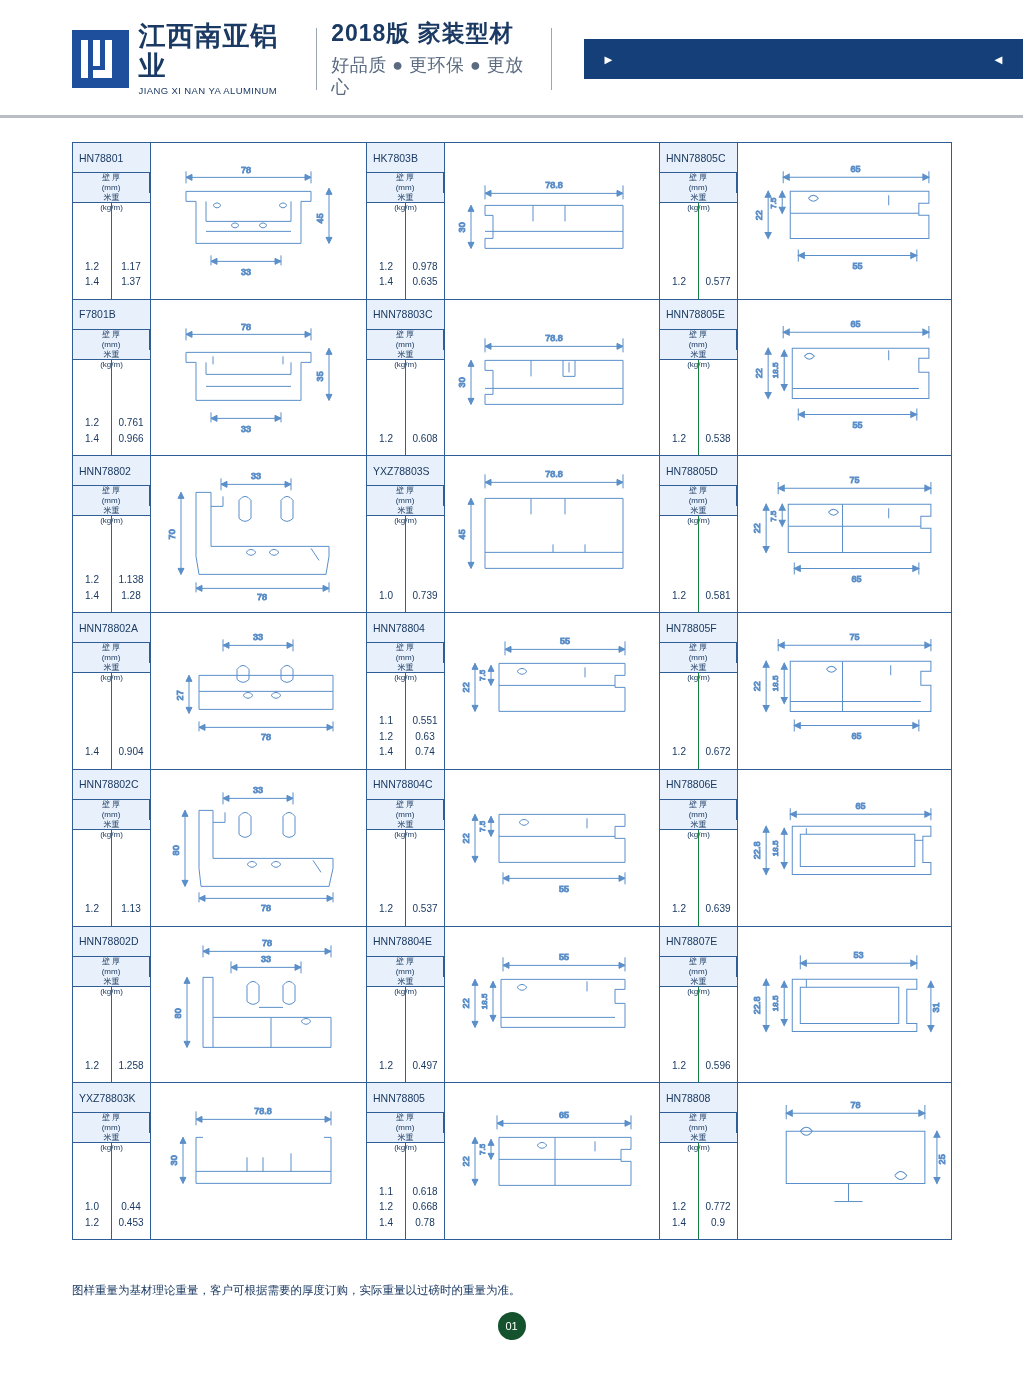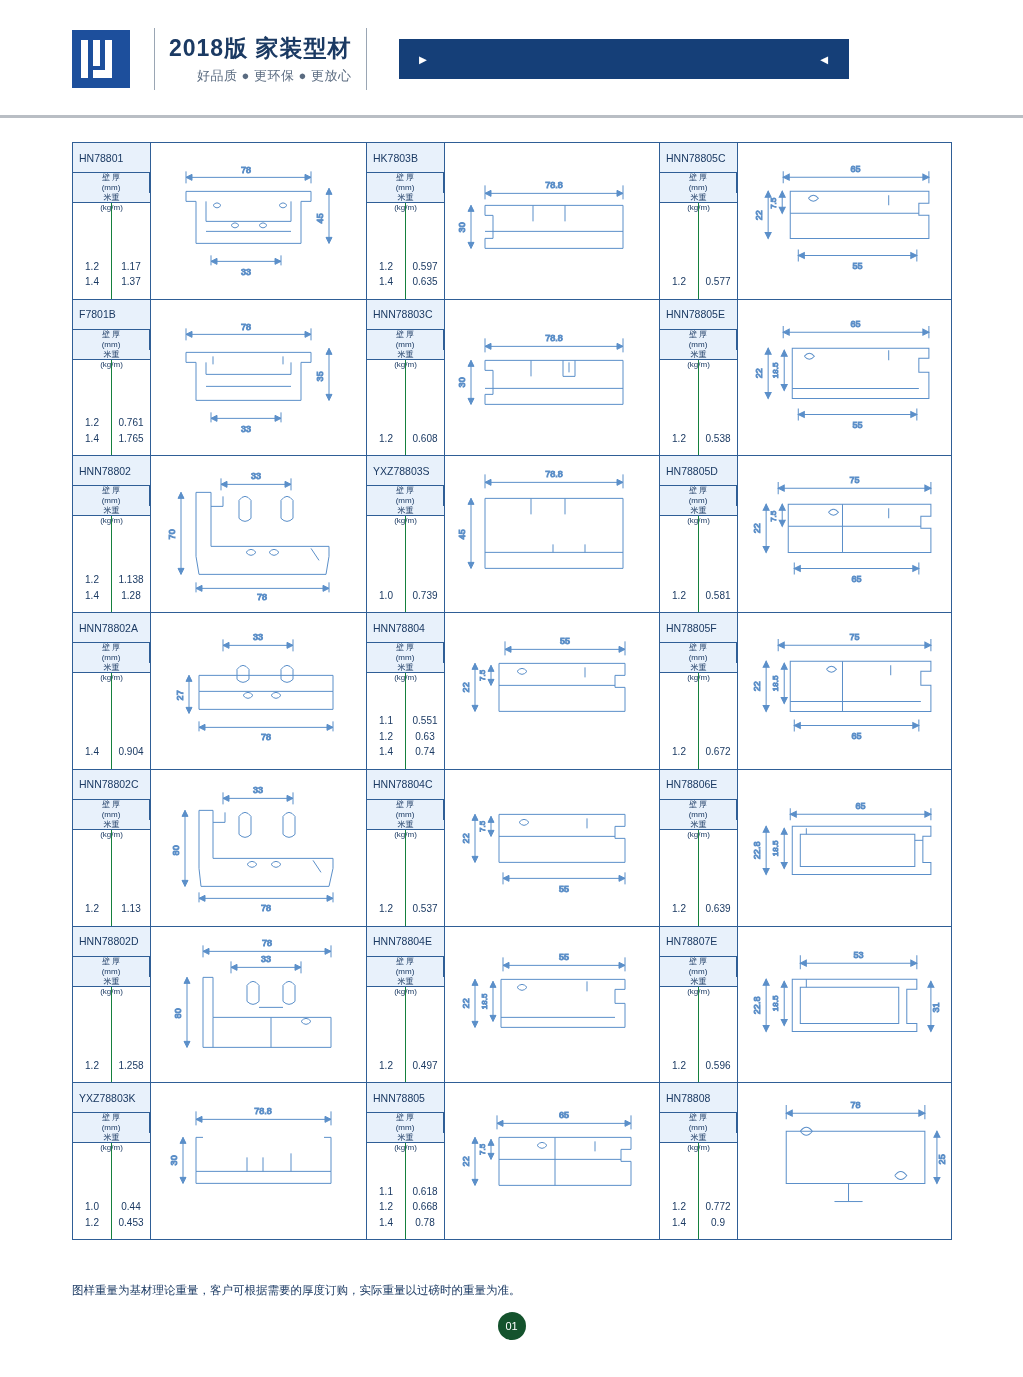--- a/index.html
+++ b/index.html
@@ -34,21 +34,21 @@
   .logo-text-cn {
     font-size:27px; font-weight:bold; color:#1b3a63; letter-spacing:1px;
     line-height:1.1;
   }
   .logo-text-en {
     font-size:9.5px; color:#1b3a63; letter-spacing:0.4px; margin-top:3px;
   }
   .sep-line { width:1px; background:#9aa6b4; height:62px; margin:0 14px; }
   .ver-block { line-height:1.25; }
   .ver-top { font-size:23px; color:#1b3a63; font-weight:bold; letter-spacing:1px;}
-  .ver-sub { font-size:13px; color:#5a6b80; margin-top:6px; letter-spacing:0.5px;text-align:right;}
+  .ver-sub { font-size:18px; color:#5a6b80; margin-top:6px; letter-spacing:0.5px;}
   .title-bar {
     margin-left:18px;
     width:450px; height:40px;
     background:#153f78;
     color:#ffffff;
     display:flex; align-items:center; justify-content:center;
     position:relative;
   }
   .title-bar .tri { position:absolute; font-size:13px; color:#ffffff; }
   .title-bar .tri.left { left:18px; }
@@ -122,20 +122,24 @@
 </head>
 <body>
 
 <div class="header">
   <div class="logo-block">
     <div class="logo-mark">
       <div class="bar b1"></div>
         <div class="bar b2"></div>
         <div class="bar b3"></div>
         <div class="bar b4"></div>
+    </div>
+    <div>
+      <div class="logo-text-cn">江西南亚铝业</div>
+      <div class="logo-text-en">JIANG XI NAN YA ALUMINUM</div>
     </div>
   </div>
   <div class="sep-line"></div>
   <div class="ver-block">
     <div class="ver-top">2018版  家装型材</div>
     <div class="ver-sub">好品质 ● 更环保 ● 更放心</div>
   </div>
   <div class="sep-line"></div>
   <div class="title-bar">
     <span class="tri left">►</span>
@@ -214,21 +218,21 @@
               <span>米重</span>
               <span>(kg/m)</span>
             </div>
         </div>
         <div class="spec-body">
           <div class="spec-col">
               <span>1.2</span>
               <span>1.4</span>
             </div>
           <div class="spec-col">
-              <span>0.597</span>
+              <span>0.978</span>
               <span>0.635</span>
             </div>
         </div>
       </div>
       <div class="draw">
         <svg viewBox="0 0 214 155">
           <g stroke="#5b8fc9" fill="none" stroke-width="1">
             <line x1="40" y1="42" x2="40" y2="56"></line>
               <line x1="178" y1="42" x2="178" y2="56"></line>
             <line x1="40" y1="50" x2="178" y2="50"></line>
@@ -317,21 +321,21 @@
               <span>(kg/m)</span>
             </div>
         </div>
         <div class="spec-body">
           <div class="spec-col">
               <span>1.2</span>
               <span>1.4</span>
             </div>
           <div class="spec-col">
               <span>0.761</span>
-              <span>1.765</span>
+              <span>0.966</span>
             </div>
         </div>
       </div>
       <div class="draw">
         <svg viewBox="0 0 215 155">
           <g stroke="#5b8fc9" fill="none" stroke-width="1">
             <line x1="35" y1="28" x2="35" y2="40"></line>
               <line x1="160" y1="28" x2="160" y2="40"></line>
             <line x1="35" y1="34" x2="160" y2="34"></line>
             <polygon points="35,34 41,31 41,37" fill="#5b8fc9"></polygon>

